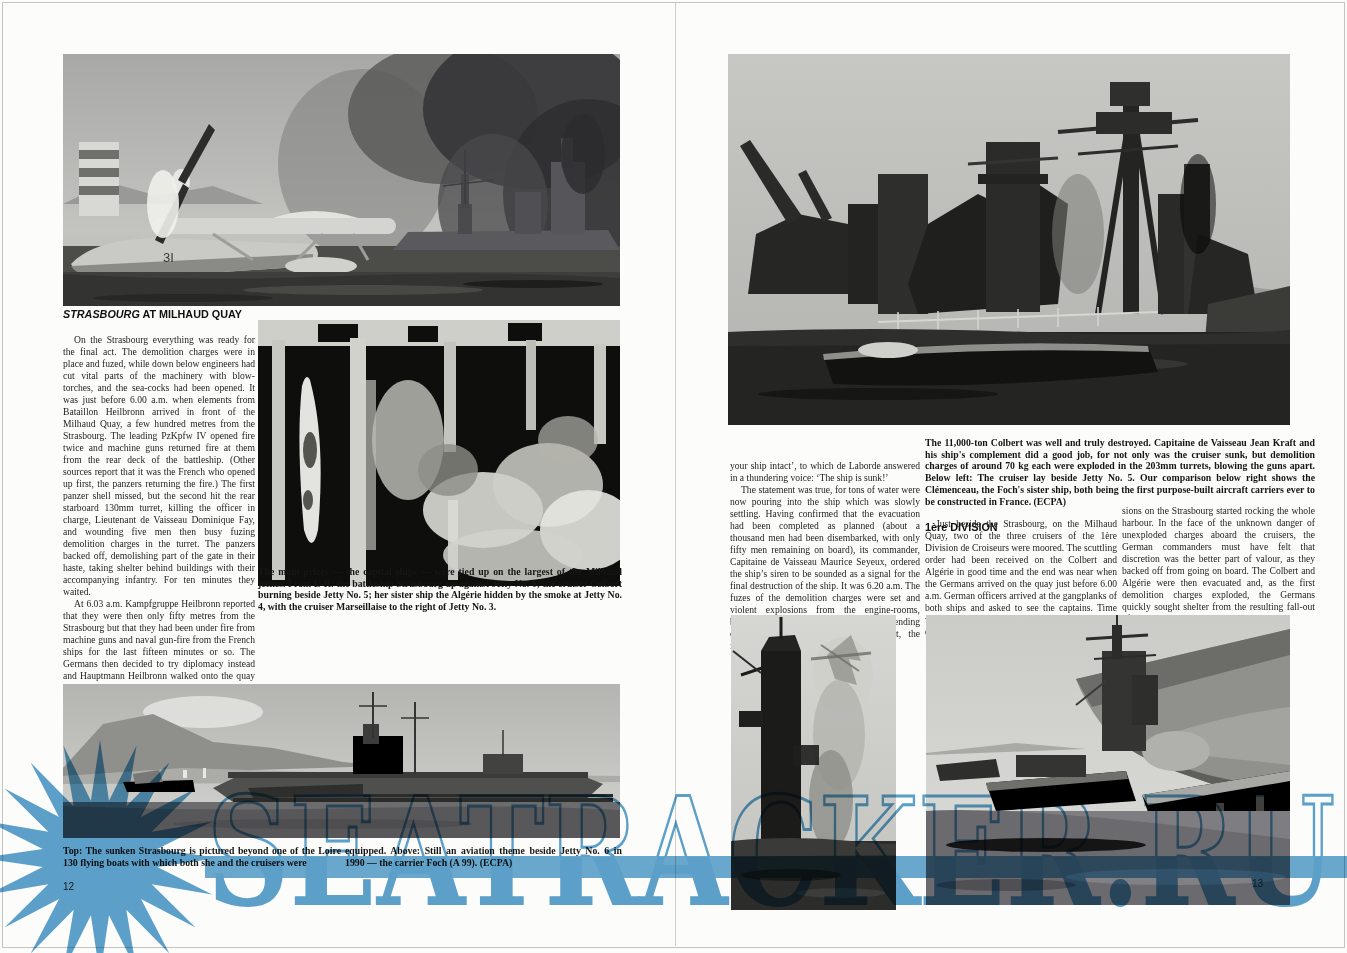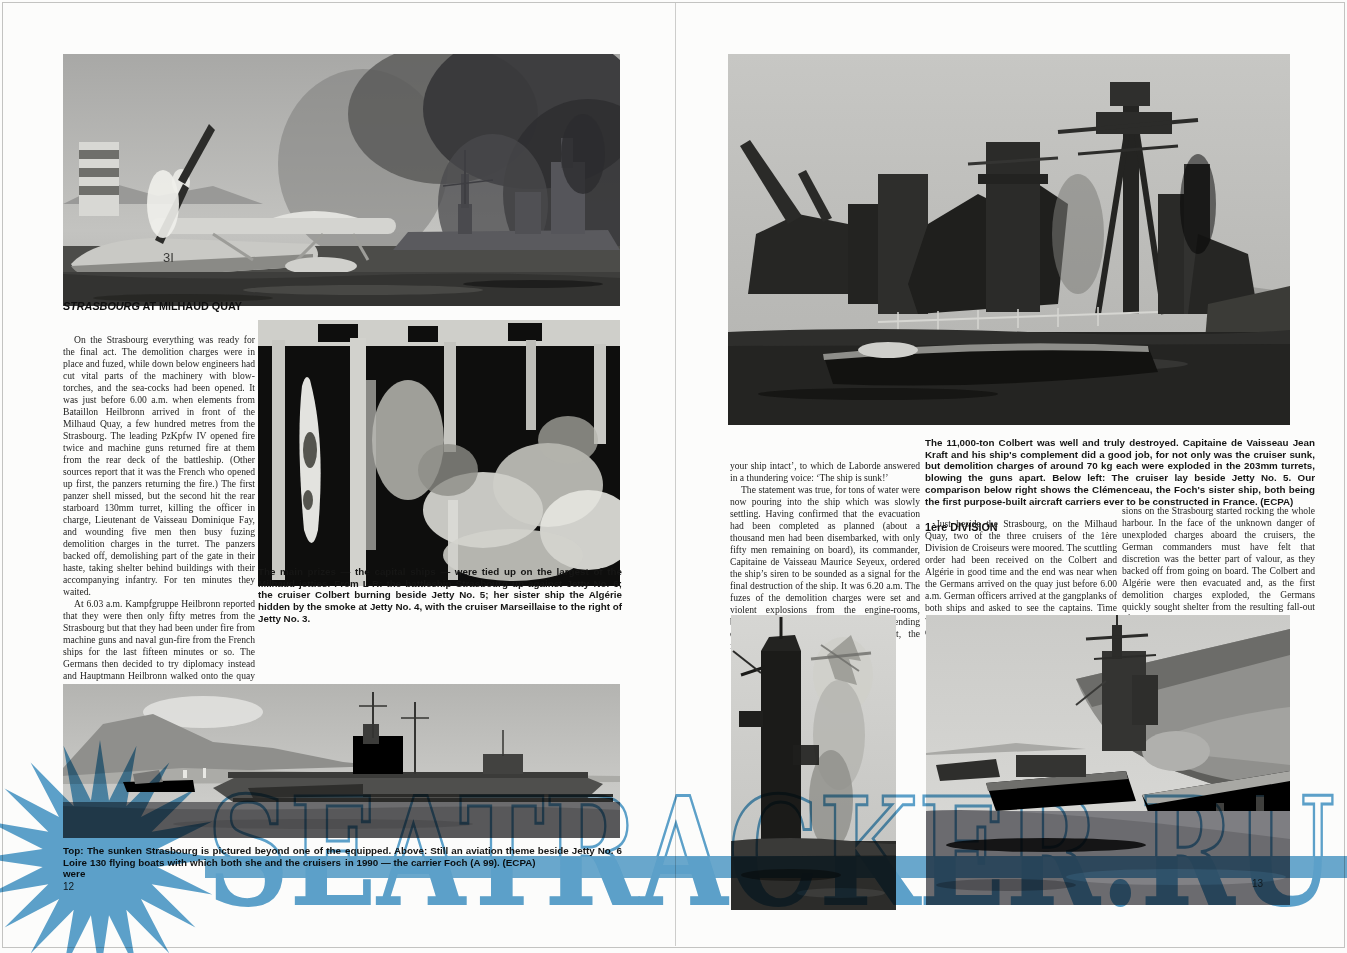--- a/index.html
+++ b/index.html
@@ -17,21 +17,21 @@
   .photo svg { display:block; width:100%; height:100%; }
 
   .body-col { font-size:9.6px; line-height:12px; text-align:justify; color:#1d1d1c; }
   .body-col p { margin:0; }
   .body-col p.ind { text-indent:11px; }
 
   .sec-head { font-family:"Liberation Sans", sans-serif; font-weight:bold;
               font-size:10.8px; color:#101010; white-space:nowrap; }
   .sec-head .it { font-style:italic; }
 
-  .caption { font-family:Liberation Sans, sans-serif; font-weight:bold;
+  .caption { font-family:Liberation Serif, serif; font-weight:bold;
              font-size:9.8px; line-height:11.7px; text-align:justify; color:#161615; }
 
   .pagenum { font-family:"Liberation Sans", sans-serif; font-size:10px; color:#2a2a2a; }
 
   .watermark { position:absolute; left:0; top:0; width:1347px; height:953px;
                mix-blend-mode:multiply; pointer-events:none; }
   .wm-text { font-family:"DejaVu Serif", serif; font-weight:bold; font-size:150px; }
 </style>
 </head>
 <body>
@@ -86,21 +86,21 @@
     <text x="100" y="208" font-size="13" fill="#3a3a38" font-family="sans-serif">3I</text>
 
     <rect x="0" y="218" width="557" height="34" fill="#3e3e3c"></rect>
     <path d="M0 220 Q140 228 280 222 T557 224 L557 252 L0 252 Z" fill="#333331"></path>
     <ellipse cx="300" cy="236" rx="120" ry="5" fill="#565654" opacity="0.6"></ellipse>
     <ellipse cx="120" cy="244" rx="90" ry="4" fill="#222220" opacity="0.7"></ellipse>
     <ellipse cx="470" cy="230" rx="70" ry="4" fill="#59595б" opacity="0.4"></ellipse>
   </svg>
 </div>
 
-<div class="abs sec-head" style="left:63px; top:300px;">
+<div class="abs sec-head" style="left:63px; top:308px;">
   <span class="it">STRASBOURG</span><span> AT MILHAUD QUAY</span>
 </div>
 
 <div class="abs body-col" style="left:63px; top:334px; width:192px; height:294px;">
   <p class="ind">On the Strasbourg everything was ready for the final act. The demolition charges were in place and fuzed, while down below engineers had cut vital parts of the machinery with blow-torches, and the sea-cocks had been opened. It was just before 6.00 a.m. when elements from Bataillon Heilbronn arrived in front of the Milhaud Quay, a few hundred metres from the Strasbourg. The leading PzKpfw IV opened fire twice and machine guns returned fire at them from the rear deck of the battleship. (Other sources report that it was the French who opened up first, the panzers returning the fire.) The first panzer shell missed, but the second hit the rear starboard 130mm turret, killing the officer in charge, Lieutenant de Vaisseau Dominique Fay, and wounding five men then busy fuzing demolition charges in the turret. The panzers backed off, demolishing part of the gate in their haste, taking shelter behind buildings with their accompanying infantry. For ten minutes they waited.</p>
   <p class="ind">At 6.03 a.m. Kampfgruppe Heilbronn reported that they were then only fifty metres from the Strasbourg but that they had been under fire from machine guns and naval gun-fire from the French ships for the last fifteen minutes or so. The Germans then decided to try diplomacy instead and Hauptmann Heilbronn walked onto the quay with an interpreter who shouted in poor French: ‘Amiral! My commander asks you to give up</p>
 </div>
 
 <div class="photo" style="left:258px; top:320px; width:362px; height:266px;">
   <svg viewBox="0 0 362 266" preserveAspectRatio="none">

